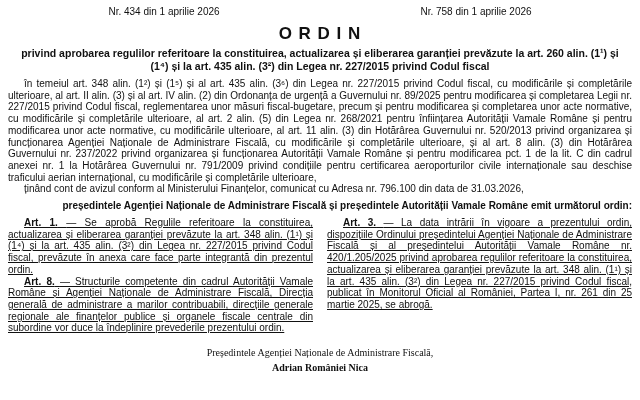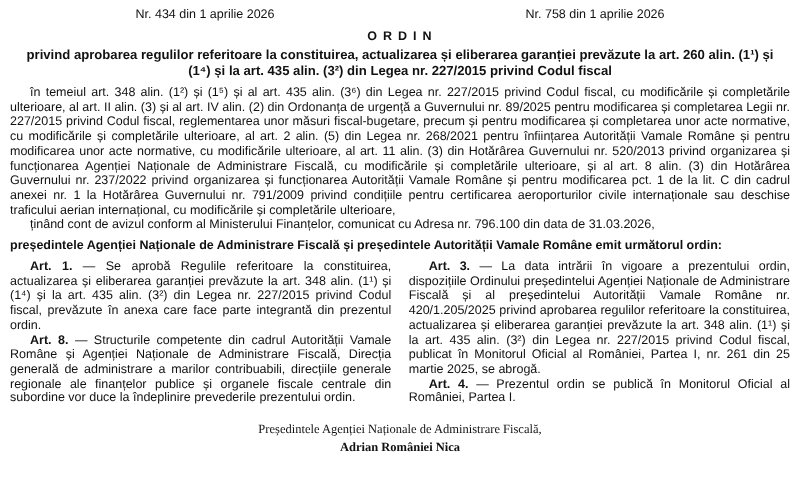--- a/index.html
+++ b/index.html
@@ -5,25 +5,25 @@
   html, body { margin: 0; padding: 0; }
   body {
     width: 640px; height: 400px;
     background: #ffffff; color: #111111;
     font-family: "Liberation Sans", sans-serif;
     overflow: hidden;
   }
   .page { box-sizing: border-box; width: 640px; height: 400px; padding: 6px 8px 4px; }
   .header-row { display: flex; }
   .hnum { flex: 1; text-align: center; font-size: 10px; }
-  .title { text-align: center; font-weight: bold; font-size: 10px; margin-top: 7px; letter-spacing: 1px; }
+  .title { text-align: center; font-weight: bold; font-size: 17px; margin-top: 7px; letter-spacing: 1px; }
   .subtitle { text-align: center; font-weight: bold; font-size: 10.5px; line-height: 13px; margin: 3px auto 5px; max-width: 616px; }
   .para { margin: 0; font-size: 10px; line-height: 11.7px; text-align: justify; text-indent: 16px; }
-  .emit { text-align: left; font-weight: bold; font-size: 10px; margin: 5px 0 6px; }
-  .columns { display: flex; gap: 14px; }
+  .emit { text-align: right; font-weight: bold; font-size: 10px; margin: 5px 0 6px; }
+  .columns { display: flex; gap: 14px; text-decoration: underline; }
   .col { flex: 1; min-width: 0; }
   .article b { font-weight: bold; }
   .sign-row { display: flex; margin-top: 12px; }
   .sign { flex: 1; text-align: center; font-size: 10px; line-height: 13px; font-family: Liberation Serif, serif; }
   .sign-name { font-weight: bold; margin-top: 2px; }
 </style>
 </head>
 <body>
 
 <div class="page">
@@ -44,21 +44,20 @@
 
   <div class="emit">președintele Agenției Naționale de Administrare Fiscală și președintele Autorității Vamale Române emit următorul ordin:</div>
 
   <div class="columns">
     <div class="col">
       <p class="para article"><b>Art. 1.</b> <span>— Se aprobă Regulile referitoare la constituirea, actualizarea și eliberarea garanției prevăzute la art. 348 alin. (1¹) și (1⁴) și la art. 435 alin. (3²) din Legea nr. 227/2015 privind Codul fiscal, prevăzute în anexa care face parte integrantă din prezentul ordin.</span></p>
       <p class="para article"><b>Art. 8.</b> <span>— Structurile competente din cadrul Autorității Vamale Române și Agenției Naționale de Administrare Fiscală, Direcția generală de administrare a marilor contribuabili, direcțiile generale regionale ale finanțelor publice și organele fiscale centrale din subordine vor duce la îndeplinire prevederile prezentului ordin.</span></p>
     </div>
     <div class="col">
       <p class="para article"><b>Art. 3.</b> <span>— La data intrării în vigoare a prezentului ordin, dispozițiile Ordinului președintelui Agenției Naționale de Administrare Fiscală și al președintelui Autorității Vamale Române nr. 420/1.205/2025 privind aprobarea regulilor referitoare la constituirea, actualizarea și eliberarea garanției prevăzute la art. 348 alin. (1¹) și la art. 435 alin. (3²) din Legea nr. 227/2015 privind Codul fiscal, publicat în Monitorul Oficial al României, Partea I, nr. 261 din 25 martie 2025, se abrogă.</span></p>
-      <p class="para article"><b>Art. 4.</b> <span>— Prezentul ordin se publică în Monitorul Oficial al României, Partea I.</span></p>
     </div>
   </div>
 
   <div class="sign-row">
     <div class="sign">
       <div class="sign-role">Președintele Agenției Naționale de Administrare Fiscală,</div>
       <div class="sign-name">Adrian României Nica</div>
     </div>
   </div>
 

